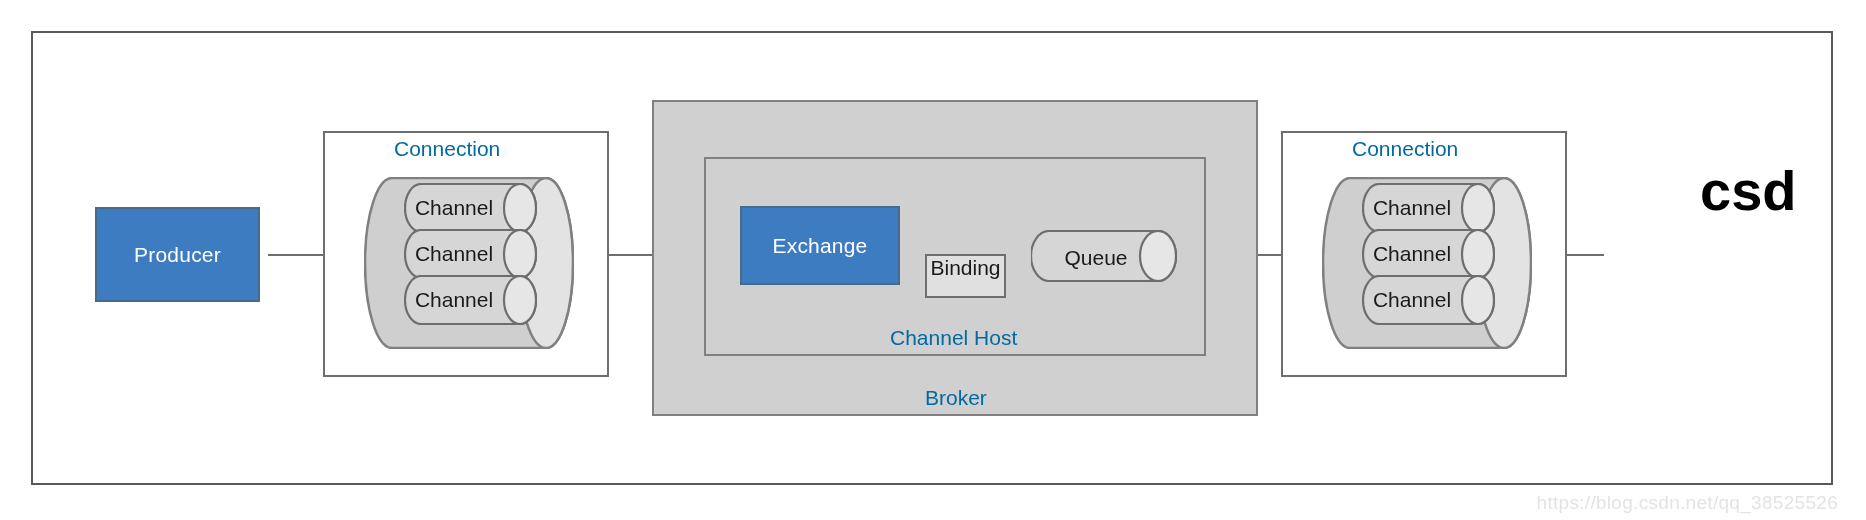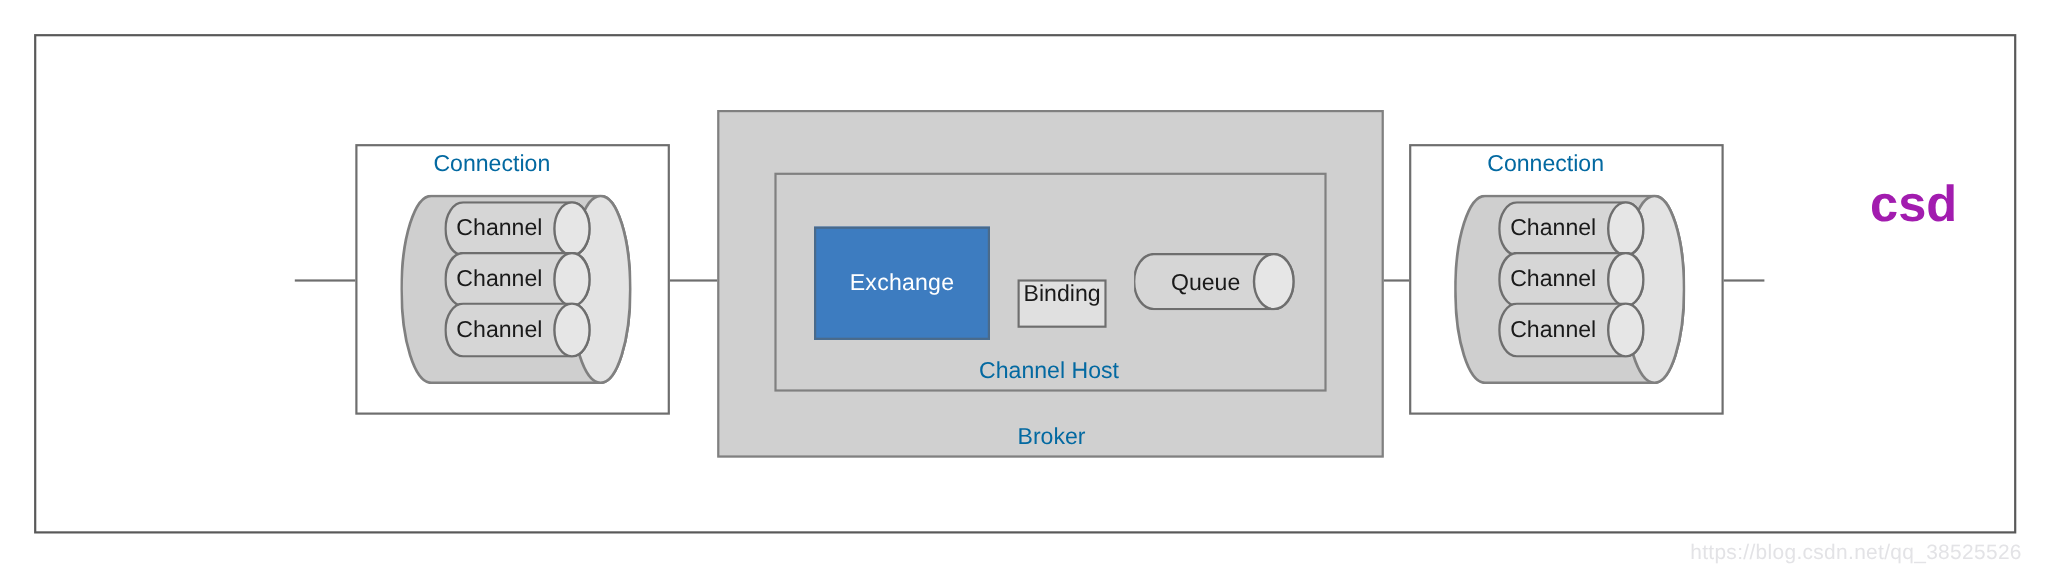--- a/index.html
+++ b/index.html
@@ -90,41 +90,44 @@
     position: absolute;
     right: 28px;
     bottom: 6px;
     font-size: 19px;
     color: #e3e3e6;
     white-space: nowrap;
     letter-spacing: .3px;
   }
   .watermark-ghost {
     position: absolute;
-    font-size: 46px;
-    color: #a21caf;
+    font-size: 56px;
+    color: #000000;
     white-space: nowrap;
     font-weight: 700;
     pointer-events: none;
   }
 </style>
 </head>
 <body>
 
 <div id="canvas">
 
   <div class="outer-frame"></div>
 
   <div class="connector" style="left:268px; top:254px; width:56px;"></div>
   <div class="connector" style="left:608px; top:254px; width:46px;"></div>
   <div class="connector" style="left:1256px; top:254px; width:48px;"></div>
   <div class="connector" style="left:1548px; top:254px; width:56px;"></div>
   <div class="connector" style="left:898px; top:254px; width:28px;"></div>
   <div class="connector" style="left:1005px; top:254px; width:28px;"></div>
 
+  <div class="node-box" style="left:95px; top:207px; width:165px; height:95px;">
+    <span>Producer</span>
+  </div>
 
   <div class="plain-box" style="left:323px; top:131px; width:286px; height:246px;"></div>
   <div class="box-label" style="left:394px; top:137px;">Connection</div>
 
   <div class="cyl" style="left:364px; top:177px;">
     <svg width="210" height="172" viewBox="0 0 210 172">
       <path d="M 28 1 L 182 1 A 27 85 0 0 1 182 171 L 28 171 A 27 85 0 0 1 28 1 Z" fill="#cfcfcf" stroke="#808080" stroke-width="2.5"></path>
       <ellipse cx="182" cy="86" rx="27" ry="85" fill="#e3e3e3" stroke="#808080" stroke-width="2.5"></ellipse>
     </svg>
   </div>
@@ -152,21 +155,21 @@
     </svg>
   </div>
   <div class="cyl-text" style="left:404px; top:275px; width:100px; height:50px;">Channel</div>
 
   <div class="gray-box" style="left:652px; top:100px; width:606px; height:316px;"></div>
   <div class="box-label" style="left:925px; top:386px;text-align:center;">Broker</div>
 
   <div class="gray-box" style="left:704px; top:157px; width:502px; height:199px;"></div>
   <div class="box-label" style="left:890px; top:326px;">Channel Host</div>
 
-  <div class="node-box" style="left:740px; top:206px; width:160px; height:103px;">
+  <div class="node-box" style="left:740px; top:206px; width:160px; height:79px;">
     <span>Exchange</span>
   </div>
 
   <div class="plain-box" style="left:925px; top:254px; width:81px; height:44px; background:#e0e0e0; border:2px solid #6e6e6e; display:flex; justify-content:center;">
     <span style="font-size:21px; color:#1a1a1a;">Binding</span>
   </div>
 
   <div class="cyl" style="left:1031px; top:230px;">
     <svg width="146" height="52" viewBox="0 0 146 52">
       <path d="M 18 1 L 127 1 A 18 25 0 0 1 127 51 L 18 51 A 18 25 0 0 1 18 1 Z" fill="#d6d6d6" stroke="#6e6e6e" stroke-width="2.2"></path>

